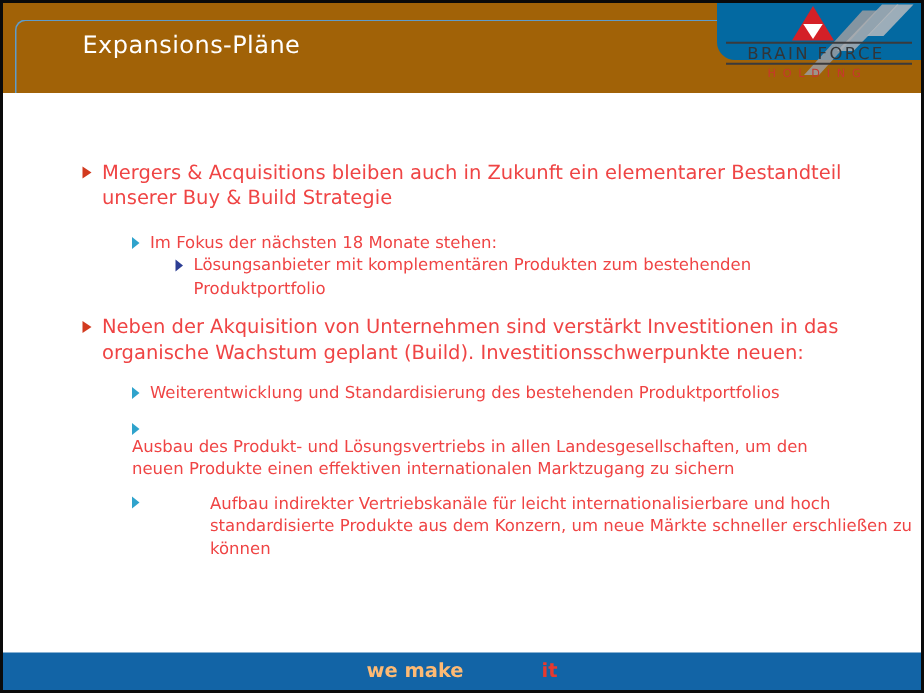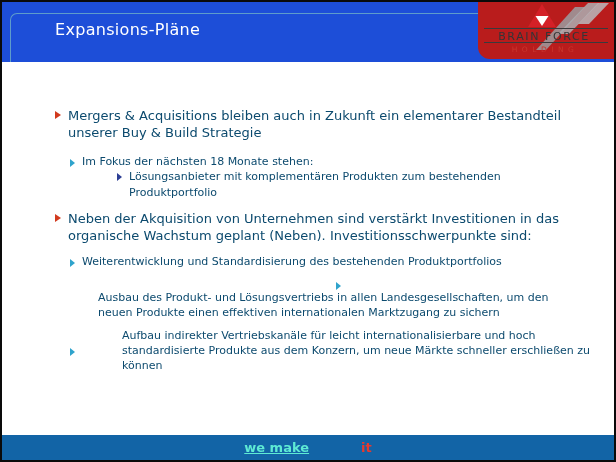--- a/index.html
+++ b/index.html
@@ -8,73 +8,73 @@
     width:616px; height:462px;
     box-sizing:border-box;
     border:2px solid #0a0a0a;
     background:#ffffff;
     overflow:hidden;
     font-family:"DejaVu Sans", sans-serif;
   }
   
   .header {
     position:absolute; top:0; left:0; right:0; height:60px;
-    background:#1d4ed8;
+    background:#a16207;
   }
   .header-inset {
     position:absolute; top:11px; left:8px; right:132px; bottom:0;
     border-top:1px solid #5E9CCB;
     border-left:1px solid #5E9CCB;
     border-top-left-radius:7px;
   }
   .title {
     position:absolute; left:53px; top:18px;
     color:#ffffff; font-size:16px; letter-spacing:0.3px;
   }
   .logo-box {
     position:absolute; top:0; right:0;
-    width:136px; height:57px;
-    background:#b91c1c;
+    width:136px; height:38px;
+    background:#0369a1;
     border-bottom-left-radius:12px;
     z-index:5;
     text-decoration:underline;
   }
   
   .content {
     position:absolute; top:60px; left:0; right:0; bottom:25px;
     padding-top:45px;
     background:#ffffff;
   }
   .bullet-item { display:flex; color:#28285F; }
-  .bullet-item p { margin:0; color:#0c4a6e; }
+  .bullet-item p { margin:0; color:#ef4444; }
   .tri { width:0; height:0; border-style:solid; flex:none;
          border-top-color:transparent; border-bottom-color:transparent; border-right:0; }
   .lvl1 { margin-left:53px; font-size:13px;   line-height:17px; }
-  .lvl2 { margin-left:68px; font-size:11px;   line-height:15px;align-items:center; }
+  .lvl2 { margin-left:86px; font-size:11px;   line-height:15px; }
   .lvl3 { margin-left:115px; font-size:11px;  line-height:15.5px; }
   .lvl1 .tri { border-width:4.5px 0 4.5px 6px; border-left-color:#D23A1E; margin:4px 7px 0 0; }
   .lvl2 .tri { border-width:4px 0 4px 5.5px;   border-left-color:#2FA3CC; margin:3.5px 7px 0 0; }
   .lvl3 .tri { border-width:4px 0 4px 5.5px;   border-left-color:#2C3E94; margin:3.5px 7px 0 0; }
   .lvl1 p { max-width:527px; }
   .lvl2 p { max-width:488px; }
   .lvl3 p { max-width:462px; }
   .bullets > .bullet-item + .bullet-item { margin-top:10px; }
   .bullets > .bullet-item:nth-child(2) { margin-top:13px; }
   .bullets > .bullet-item:nth-child(3) { margin-top:0; }
   .bullets > .bullet-item:nth-child(6) { margin-top:9px;flex-direction:column; }
   .bullets > .bullet-item:nth-child(7) { margin-top:8px;gap:40px; }
   .bullets > .bullet-item:nth-child(8) { margin-top:9px; }
   
   .footer {
     position:absolute; left:0; right:0; bottom:0; height:25px;
     background:#1264A6;
     display:flex; align-items:center; justify-content:center; gap:4px;
     font-weight:bold; font-size:13px;
   }
-  .footer .slogan-white { color:#5eead4;text-decoration:underline; }
+  .footer .slogan-white { color:#fdba74; }
   .footer .slogan-red   { color:#E8392E;margin-left:48px; }
 </style>
 </head>
 <body>
 
 <div class="slide">
 
   <div class="header">
     <div class="header-inset"></div>
     <div class="title">Expansions-Pläne</div>
@@ -114,21 +114,21 @@
     </div>
 
     <div class="bullet-item lvl3">
       <span class="tri"></span>
       <p>Lösungsanbieter mit komplementären Produkten zum bestehenden Produktportfolio</p>
     </div>
 
 
     <div class="bullet-item lvl1">
       <span class="tri"></span>
-      <p>Neben der Akquisition von Unternehmen sind verstärkt Investitionen in das organische Wachstum geplant (Neben). Investitionsschwerpunkte sind:</p>
+      <p>Neben der Akquisition von Unternehmen sind verstärkt Investitionen in das organische Wachstum geplant (Build). Investitionsschwerpunkte neuen:</p>
     </div>
 
     <div class="bullet-item lvl2">
       <span class="tri"></span>
       <p>Weiterentwicklung und Standardisierung des bestehenden Produktportfolios</p>
     </div>
 
     <div class="bullet-item lvl2">
       <span class="tri"></span>
       <p>Ausbau des Produkt- und Lösungsvertriebs in allen Landesgesellschaften, um den neuen Produkte einen effektiven internationalen Marktzugang zu sichern</p>

